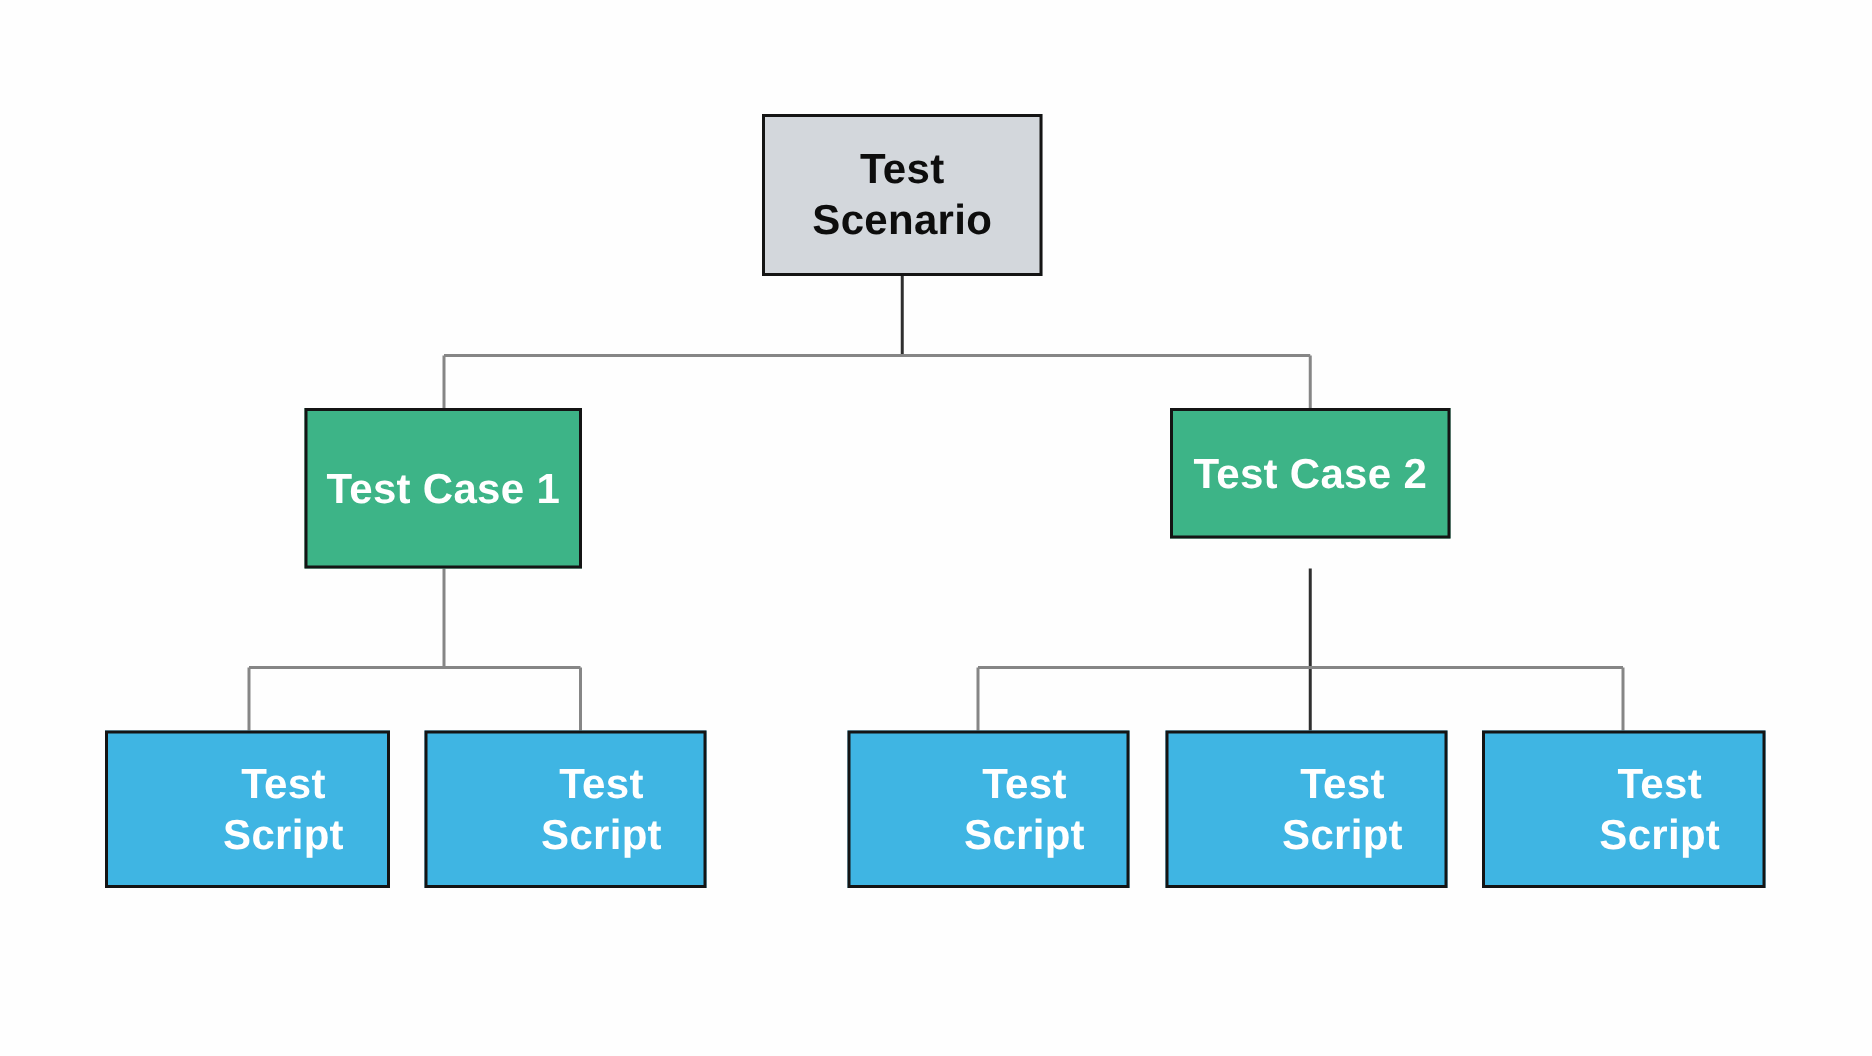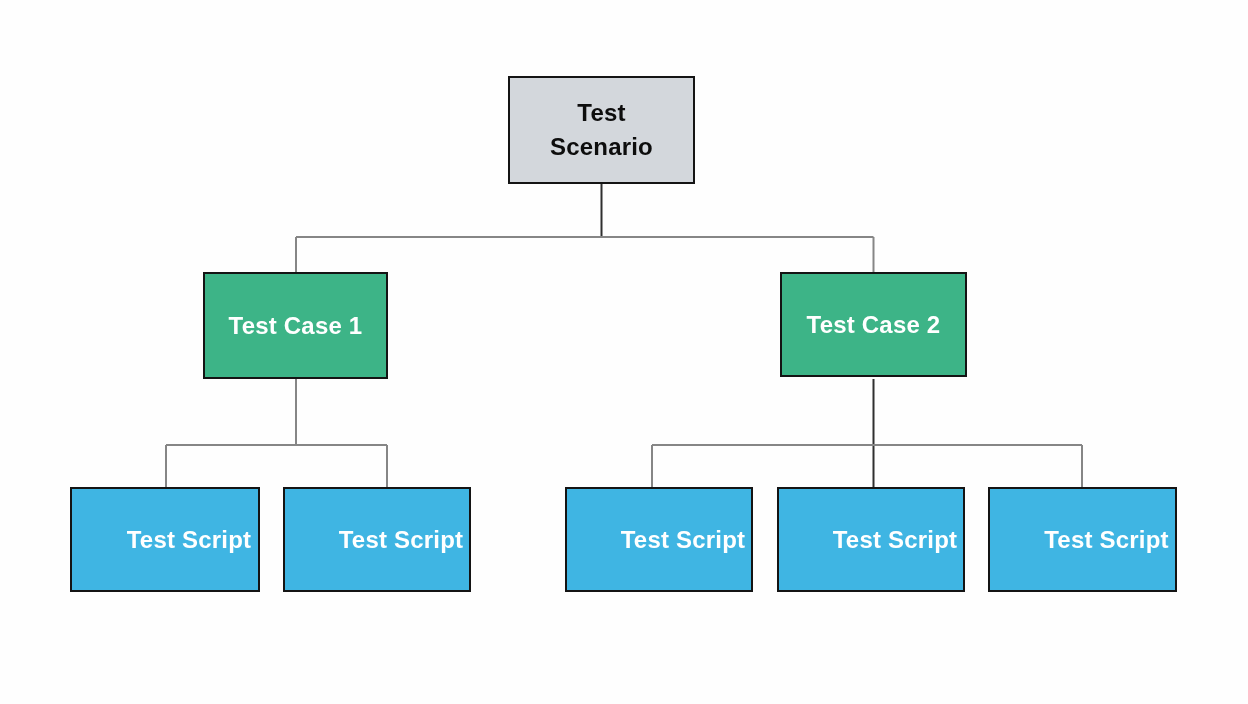--- a/index.html
+++ b/index.html
@@ -39,36 +39,36 @@
   }
   .node {
     position: absolute;
     box-sizing: border-box;
     border: 2px solid var(--node-border, #141414);
     display: flex;
     align-items: center;
     justify-content: center;
     text-align: center;
     font-weight: 700;
-    font-size: 24px;
+    font-size: 28px;
     line-height: 34px;
     letter-spacing: 0.2px;
   }
   .node-scenario {
     left: 508px; top: 76px; width: 187px; height: 108px;
     background: var(--scenario-fill, #d3d7dc);
     color: var(--scenario-text, #0d0d0d);
     padding: 0 28px;
   }
   .node-case {
     background: var(--case-fill, #3db487);
     color: var(--node-text, #ffffff);
   }
   .node-case1 { left: 203px; top: 272px; width: 185px; height: 107px; }
-  .node-case2 { left: 780px; top: 272px; width: 187px; height: 105px; text-align: right; }
+  .node-case2 { left: 780px; top: 272px; width: 187px; height: 87px; text-align: right; }
   .node-script {
     background: var(--script-fill, #3fb5e3);
     color: var(--node-text, #ffffff);
     padding-left: 48px;
   }
   .node-script1 { left: 70px;  top: 487px; width: 190px; height: 105px; }
   .node-script2 { left: 283px; top: 487px; width: 188px; height: 105px; }
   .node-script3 { left: 565px; top: 487px; width: 188px; height: 105px; }
   .node-script4 { left: 777px; top: 487px; width: 188px; height: 105px; }
   .node-script5 { left: 988px; top: 487px; width: 189px; height: 105px; }

